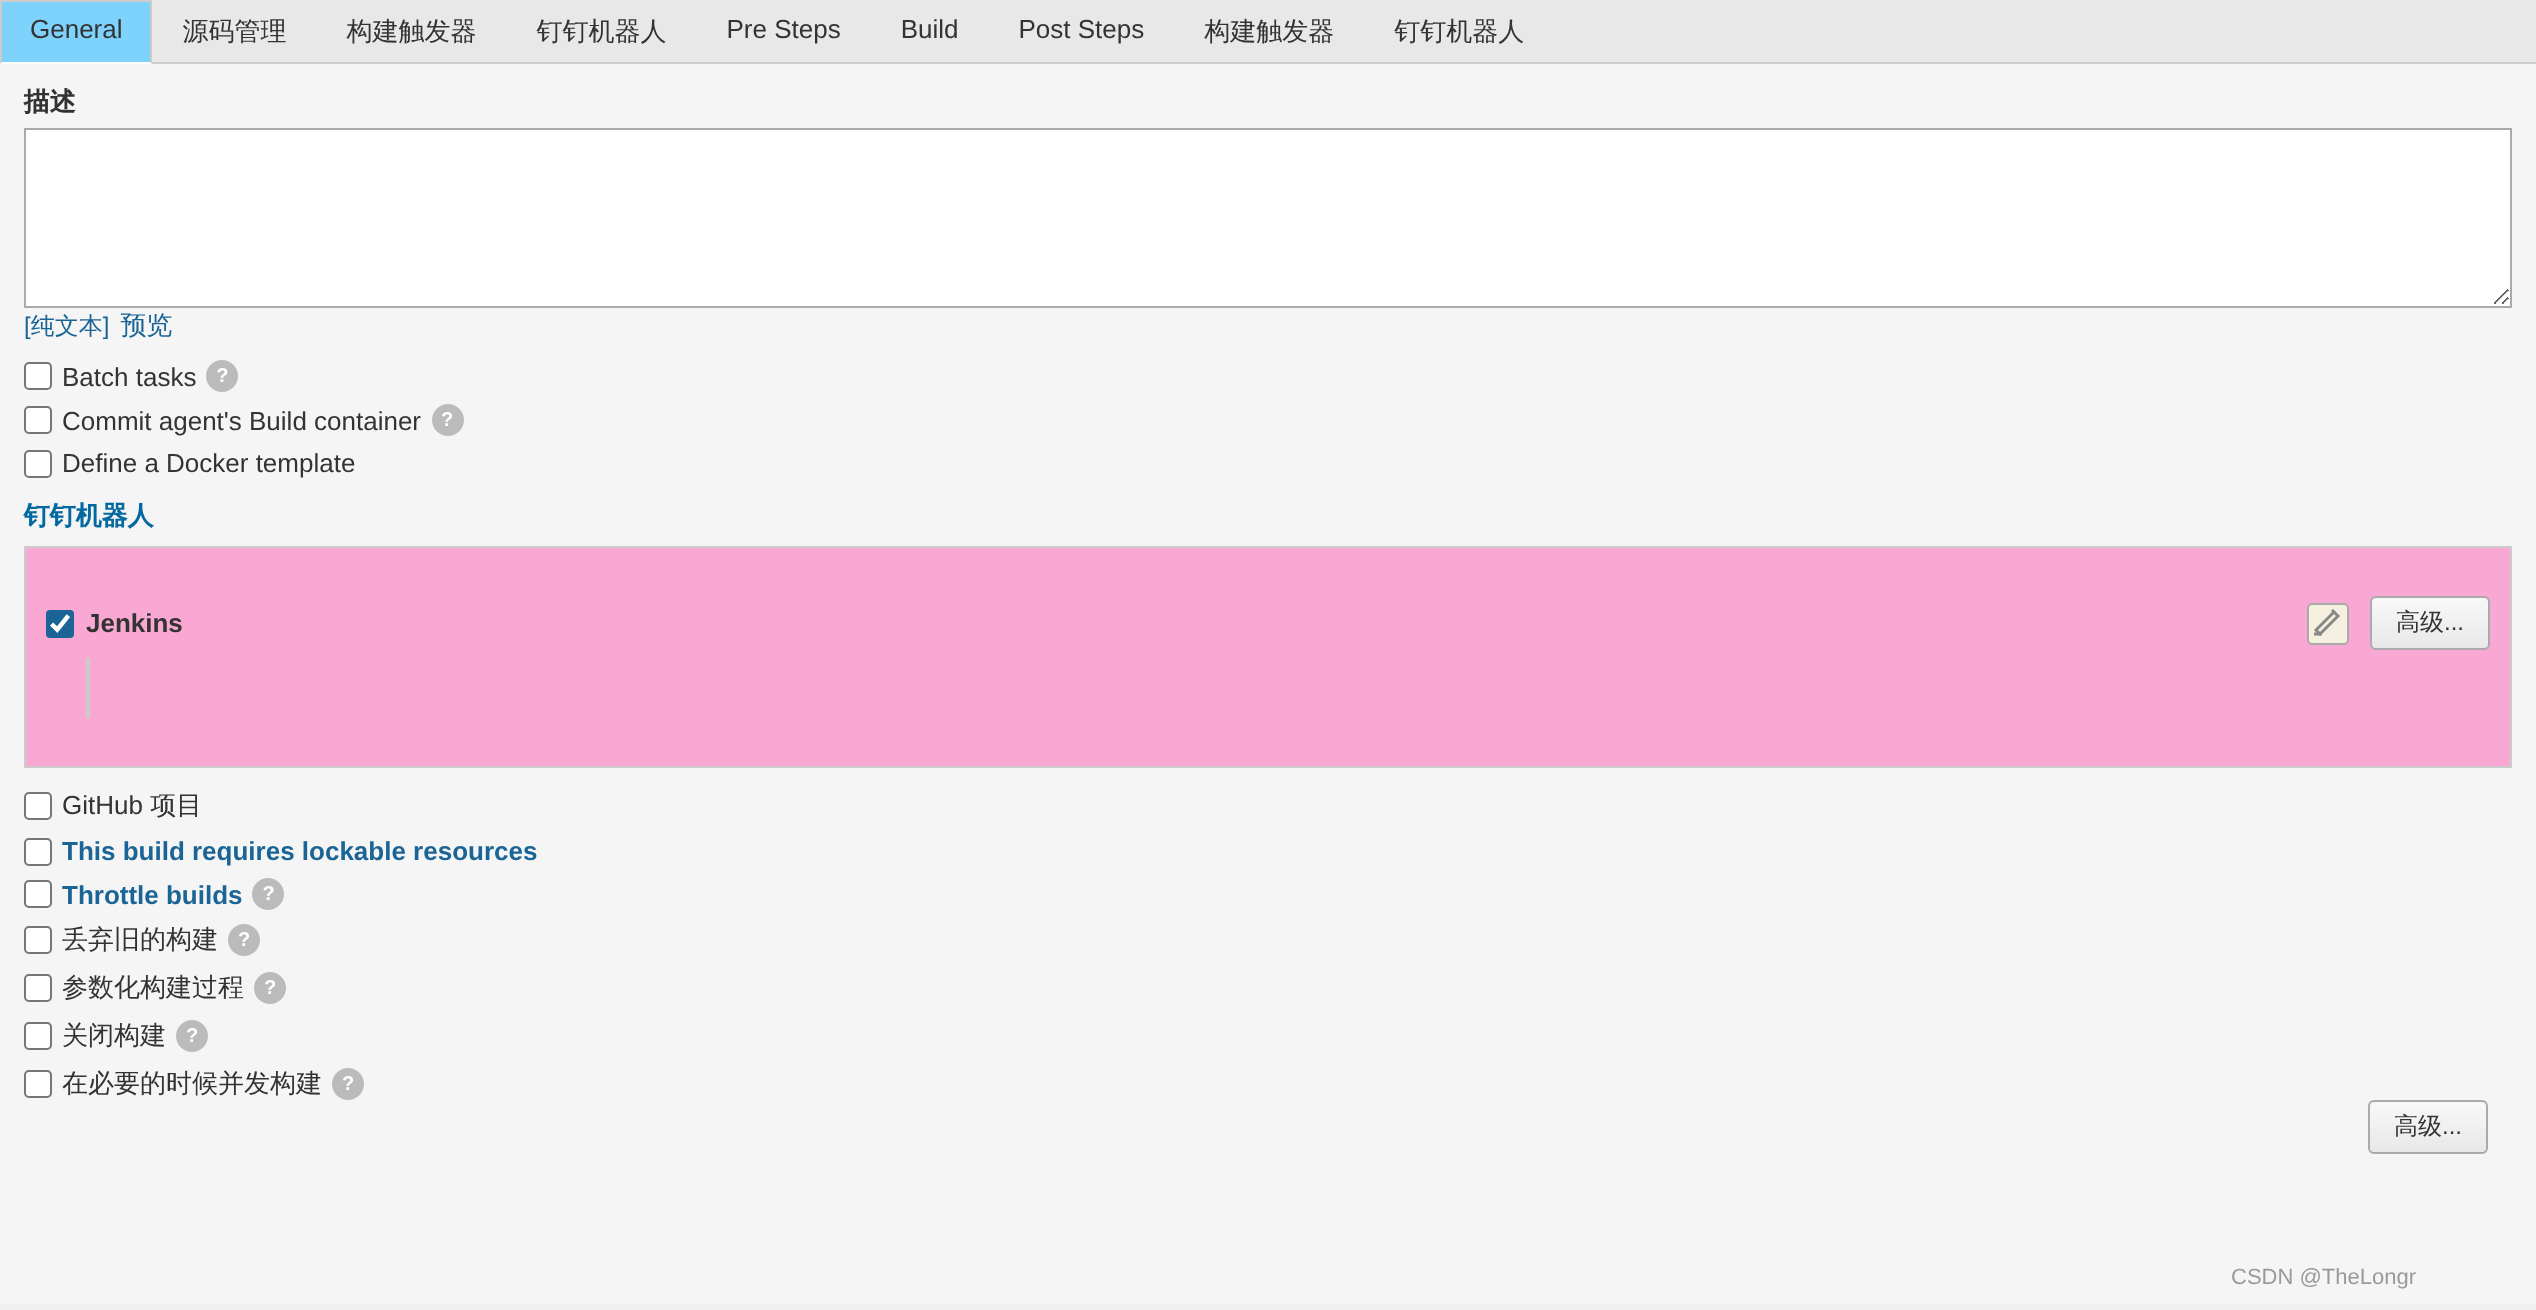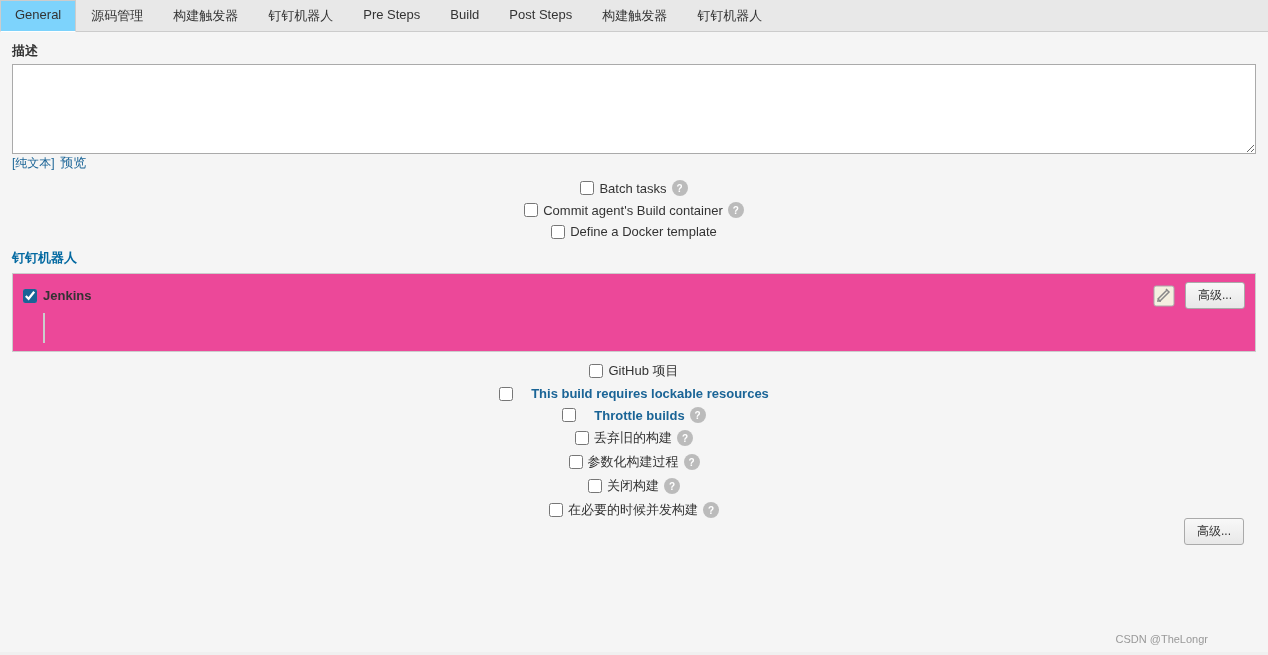--- a/index.html
+++ b/index.html
@@ -64,35 +64,33 @@
       text-decoration: none;
       font-size: 13px;
       margin-left: 2px;
       margin-top: 45px;
     }
     .checkbox-row {
       display: flex;
       align-items: center;
       margin: 6px 0;
       gap: 5px;
-      justify-content: center;
     }
     .checkbox-row input[type="checkbox"] {
       width: 14px;
       height: 14px;
       cursor: pointer;
     }
     .checkbox-label {
       font-size: 13px;
       color: #333;
     }
     .checkbox-label.blue {
       color: #1a6496;
       font-weight: bold;
-      margin-left: 13px;
     }
     .help-icon {
       display: inline-flex;
       align-items: center;
       justify-content: center;
       width: 16px;
       height: 16px;
       border-radius: 50%;
       background: #bbb;
       color: #fff;
@@ -101,23 +99,23 @@
       font-weight: bold;
       flex-shrink: 0;
     }
     .robot-section-label {
       font-size: 13px;
       font-weight: bold;
       color: #0369a1;
       margin: 10px 0 6px 0;
     }
     .robot-box {
-      background: #ec4899;
+      background: #f9a8d4;
       border: 1px solid #ccc;
-      padding: 8px 10px;
+      padding: 24px 10px;
       margin-bottom: 10px;
     }
     .robot-row {
       display: flex;
       align-items: center;
       justify-content: space-between;
       gap: 8px;
     }
     .robot-left {
       display: flex;

